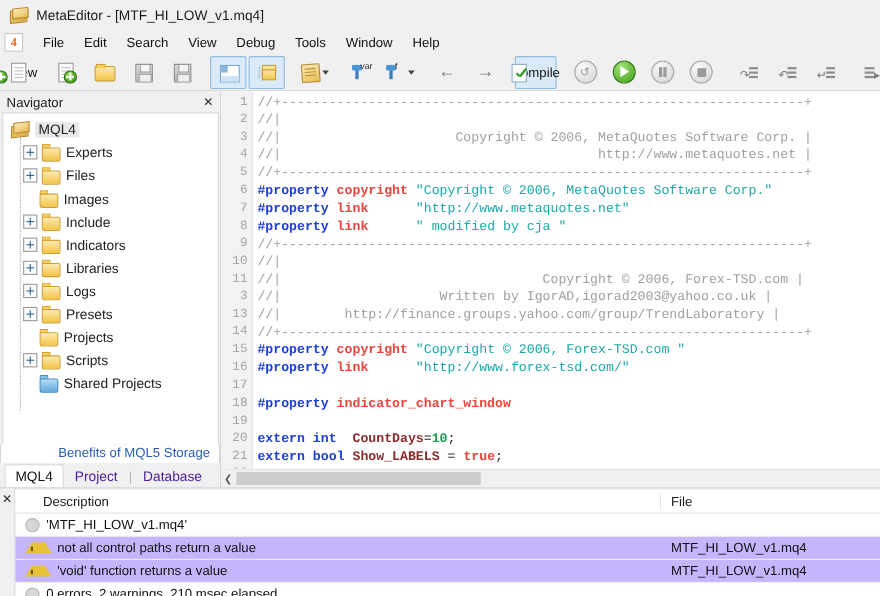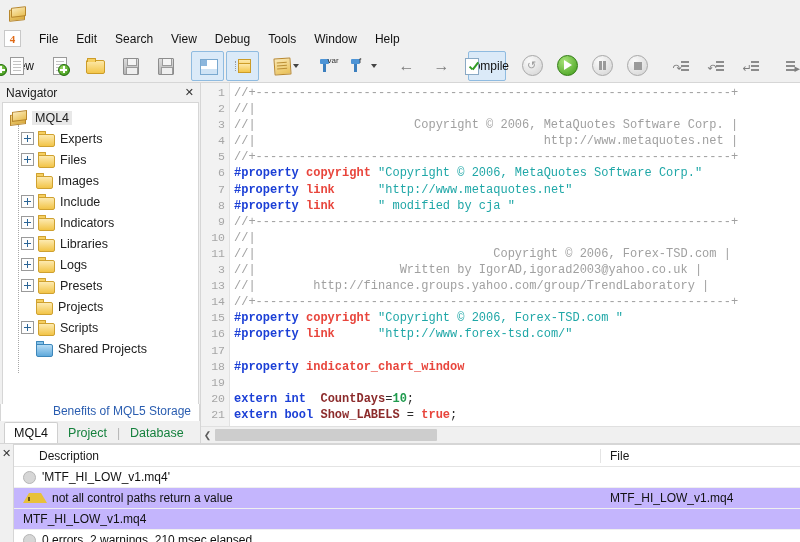--- a/index.html
+++ b/index.html
@@ -92,21 +92,21 @@
   .childrow{padding-left:18px;}
   .fold{width:16px;height:13px;position:relative;margin-right:6px;flex:0 0 16px;}
   .fold .bd{position:absolute;left:0;top:2px;width:15px;height:11px;background:linear-gradient(180deg,#fdeab0,#f2c447);border:1px solid #cfa130;border-radius:1px 2px 2px 2px;}
   .fold .tab{position:absolute;left:0;top:-1px;width:6px;height:3px;background:#f6cf60;border:1px solid #cfa130;border-bottom:none;border-radius:1px 1px 0 0;}
   .fold.blue .bd{background:linear-gradient(180deg,#b6dcf5,#5fa9db);border-color:#3d87bb;}
   .fold.blue .tab{background:#86c2e8;border-color:#3d87bb;}
   .vdots{position:absolute;left:15px;top:0;bottom:0;border-left:1px dotted #a8a8a8;}
   .nav-link{text-align:right;padding:0 8px 3px 0;font-size:12px;color:#2a5db0;background:#fff;border-left:1px solid #d6d6d6;border-right:1px solid #d6d6d6;cursor:default;}
   .nav-link span{cursor:pointer;}
   .navtabs{height:22px;display:flex;align-items:flex-end;padding-left:4px;background:#f0f0f0;}
-  .ntab{padding:3px 9px 3px 9px;font-size:12.5px;color:#15803d;cursor:default;border:1px solid transparent;border-bottom:none;}
+  .ntab{padding:3px 9px 3px 9px;font-size:12.5px;color:#4c1d95;cursor:default;border:1px solid transparent;border-bottom:none;}
   .ntab.active{background:#fff;border-color:#cfcfcf;color:#111;font-weight:normal;border-radius:2px 2px 0 0;}
   .ntab-sep{color:#b5b5b5;padding:3px 0;}
 
   
   .editorwrap{flex:1;display:flex;flex-direction:column;min-width:0;background:#fff;}
   .editor{flex:1;display:flex;min-height:0;position:relative;overflow:hidden;background:#fff;}
   .gutter{width:28px;flex:0 0 28px;background:#f2f2f2;border-right:1px solid #e2e2e2;text-align:right;padding-top:2px;}
   .gutter div{font-family:"Liberation Mono",monospace;font-size:11.5px;line-height:16.1px;color:#a6a6a6;padding-right:4px;}
   .code{flex:1;padding:2px 0 0 4px;overflow:hidden;white-space:pre;}
   .code .ln{font-family:"Liberation Mono",monospace;font-size:12px;line-height:16.1px;color:#2b2b2b;white-space:pre;height:16.1px;}
@@ -143,20 +143,21 @@
 </head>
 <body>
 
 <div class="app">
 
   <div class="titlebar">
     <span class="title-ico">
       <span class="pad"></span>
         <span class="pad2"></span>
     </span>
+    <span class="title-text">MetaEditor - [MTF_HI_LOW_v1.mq4]</span>
   </div>
 
   <div class="menubar">
     <span class="mq-badge">4</span>
     <span class="menu-item">File</span>
     <span class="menu-item">Edit</span>
     <span class="menu-item">Search</span>
     <span class="menu-item">View</span>
     <span class="menu-item">Debug</span>
     <span class="menu-item">Tools</span>
@@ -475,20 +476,24 @@
             <div class="err-file"></div>
           </div>
           <div class="err-row alt">
             <div class="err-desc">
               <span class="ic-warn"></span>
               <span>not all control paths return a value</span>
             </div>
             <div class="err-file">MTF_HI_LOW_v1.mq4</div>
           </div>
           <div class="err-row alt">
+            <div class="err-desc">
+              <span class="ic-warn"></span>
+              <span>'void' function returns a value</span>
+            </div>
             <div class="err-file">MTF_HI_LOW_v1.mq4</div>
           </div>
           <div class="err-row">
             <div class="err-desc">
               <span class="ic-info"></span>
               <span>0 errors, 2 warnings, 210 msec elapsed</span>
             </div>
             <div class="err-file"></div>
           </div>
         </div>

